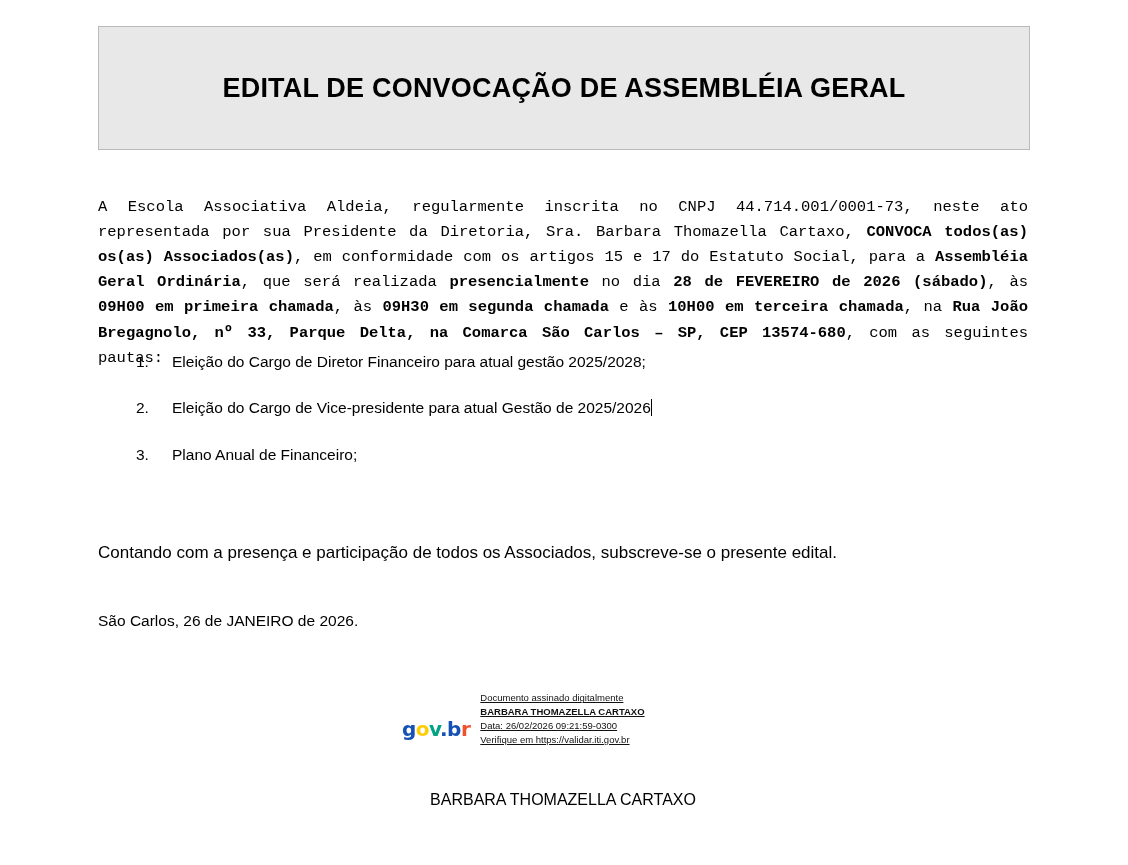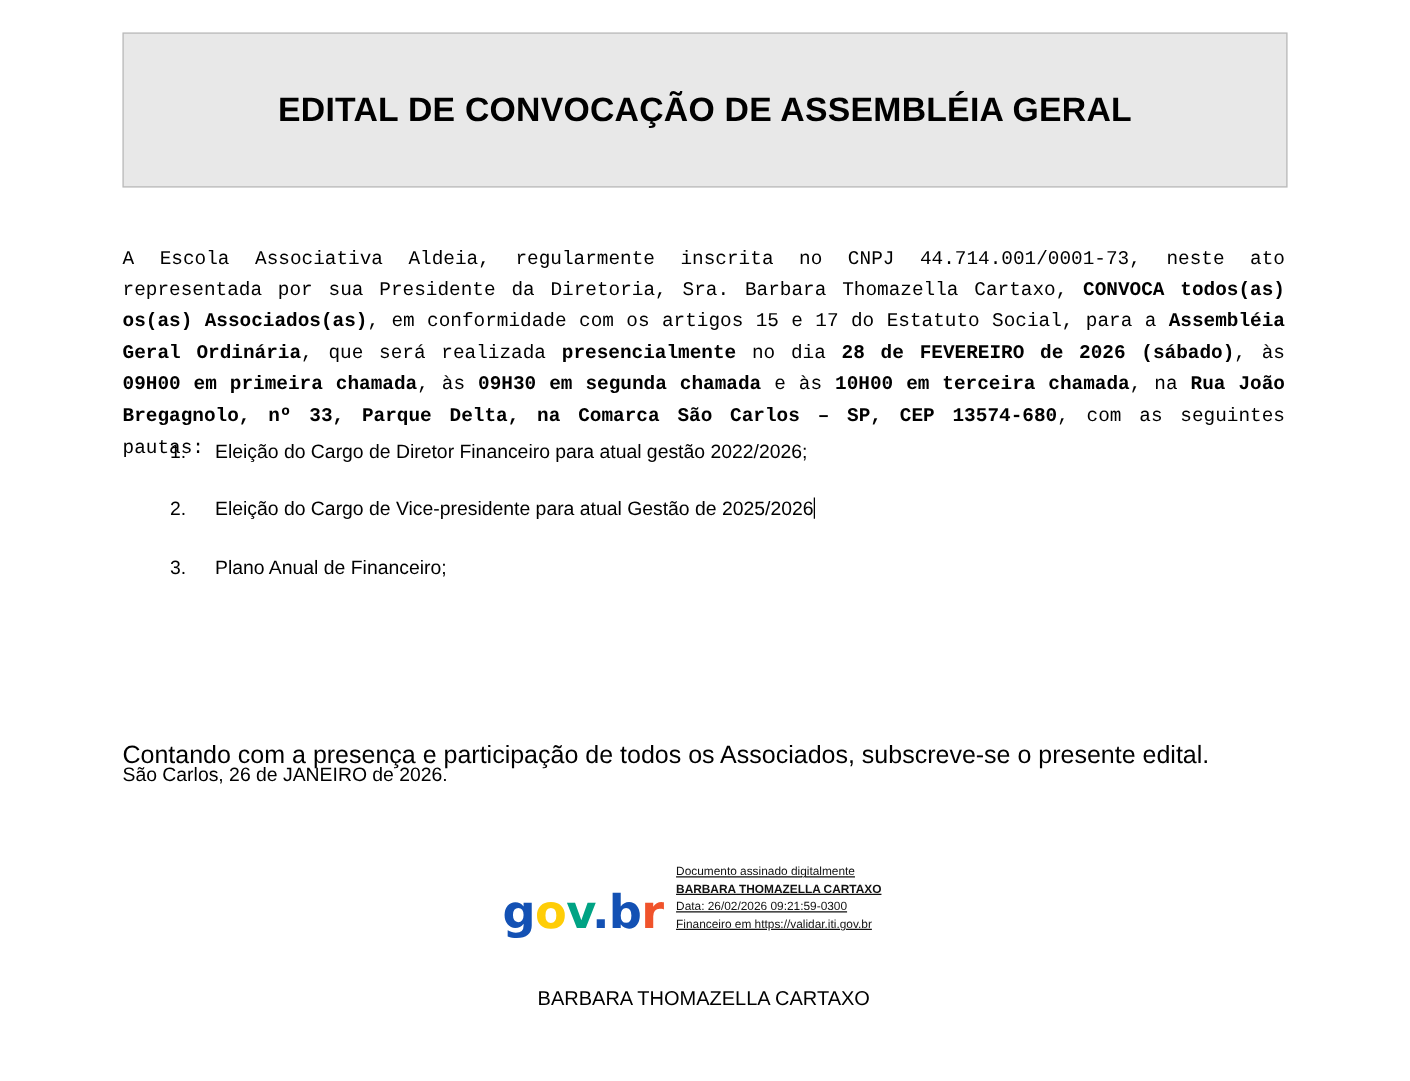--- a/index.html
+++ b/index.html
@@ -87,23 +87,23 @@
     width: 1px;
     height: 17px;
     background: #000;
     vertical-align: -3px;
   }
 
   
   .closing {
     position: absolute;
     left: 98px;
-    top: 588px;
-    width: 930px;
-    font-size: 20px;
+    top: 539px;
+    width: 930px;
+    font-size: 17px;
     line-height: 1.6;
   }
   .city-date {
     position: absolute;
     left: 98px;
     top: 612px;
     width: 930px;
     font-size: 15.5px;
   }
 
@@ -112,21 +112,21 @@
     position: absolute;
     left: 402px;
     top: 684px;
     width: 330px;
     height: 70px;
     display: flex;
     align-items: center;
   }
   .govbr {
     font-family: "DejaVu Sans", sans-serif;
-    font-size: 37px;
+    font-size: 20px;
     font-weight: bold;
     letter-spacing: -0.5px;
     line-height: 1;
     white-space: nowrap;
     margin-right: 10px;
     margin-top: 20px;
   }
   .govbr .g { color: #1351b4; }
   .govbr .o1 { color: #ffcd07; }
   .govbr .v { color: #00a384; }
@@ -160,21 +160,21 @@
 
   <div class="title-box">
     <div class="title-line">EDITAL DE CONVOCAÇÃO DE ASSEMBLÉIA GERAL</div>
   </div>
 
   <div class="body-para"><span>A Escola Associativa Aldeia, regularmente inscrita no CNPJ 44.714.001/0001-73, neste ato representada por sua Presidente da Diretoria, Sra. Barbara Thomazella Cartaxo, </span><b>CONVOCA todos(as) os(as) Associados(as)</b><span>, em conformidade com os artigos 15 e 17 do Estatuto Social, para a </span><b>Assembléia Geral Ordinária</b><span>, que será realizada </span><b>presencialmente</b><span> no dia </span><b>28 de FEVEREIRO de 2026 (sábado)</b><span>, às </span><b>09H00 em primeira chamada</b><span>, às </span><b>09H30 em segunda chamada</b><span> e às </span><b>10H00 em terceira chamada</b><span>, na </span><b>Rua João Bregagnolo, nº 33, Parque Delta, na Comarca São Carlos – SP, CEP 13574-680</b><span>, com as seguintes pautas:</span></div>
 
   <div class="list">
     <div class="list-item">
       <span class="list-num">1.</span>
-      <span class="list-text">Eleição do Cargo de Diretor Financeiro para atual gestão 2022/2026;</span>
+      <span class="list-text">Eleição do Cargo de Diretor Financeiro para atual gestão 2025/2028;</span>
     </div>
     <div class="list-item">
       <span class="list-num">2.</span>
       <span class="list-text"><span>Eleição do Cargo de Vice-presidente para atual Gestão de 2025/2026</span><span class="caret"></span></span>
     </div>
     <div class="list-item">
       <span class="list-num">3.</span>
       <span class="list-text">Plano Anual de Financeiro;</span>
     </div>
   </div>
@@ -182,21 +182,21 @@
   <div class="closing">Contando com a presença e participação de todos os Associados, subscreve-se o presente edital.</div>
 
   <div class="city-date">São Carlos, 26 de JANEIRO de 2026.</div>
 
   <div class="stamp">
     <div class="govbr"><span class="g">g</span><span class="o1">o</span><span class="v">v</span><span class="dot">.</span><span class="b">b</span><span class="r">r</span></div>
     <div class="stamp-text">
       <div>Documento assinado digitalmente</div>
       <div class="bold">BARBARA THOMAZELLA CARTAXO</div>
       <div>Data: 26/02/2026 09:21:59-0300</div>
-      <div>Financeiro em https://validar.iti.gov.br</div>
+      <div>Verifique em https://validar.iti.gov.br</div>
     </div>
   </div>
 
   <div class="signer">
     <div>BARBARA THOMAZELLA CARTAXO</div>
   </div>
 
 </div>
 
 </body></html>

